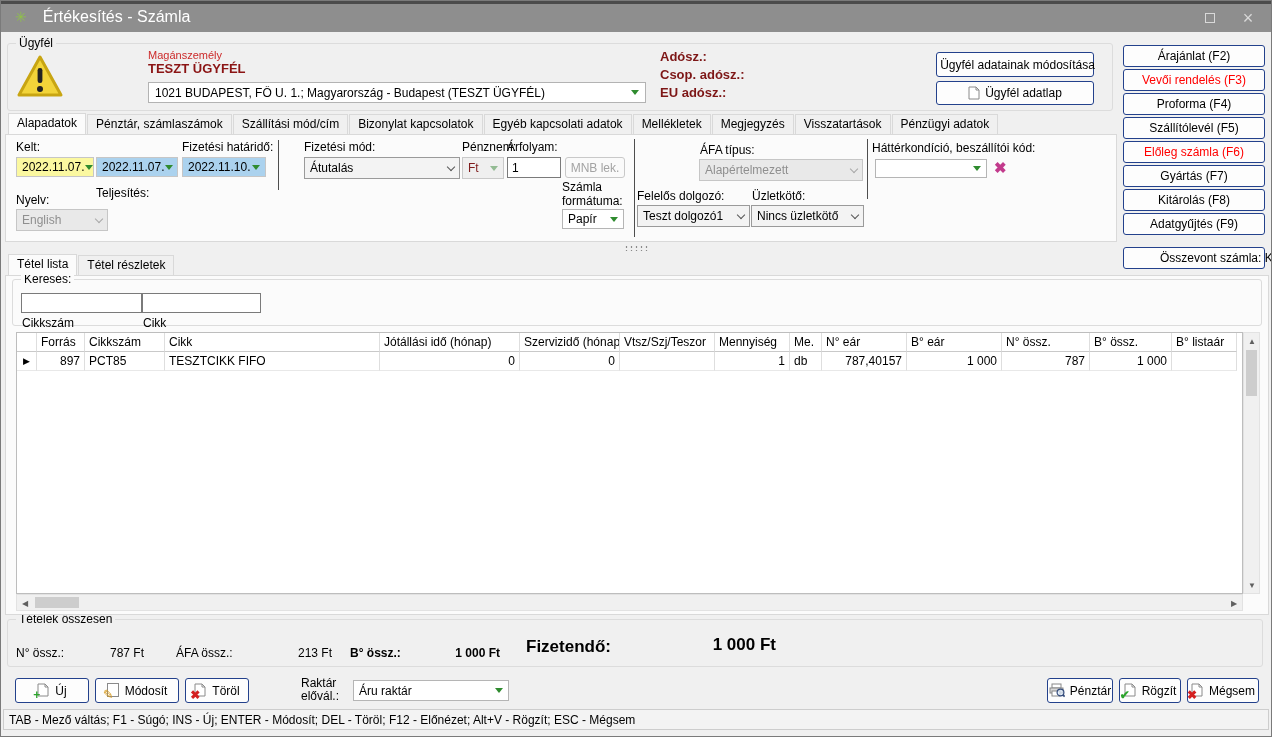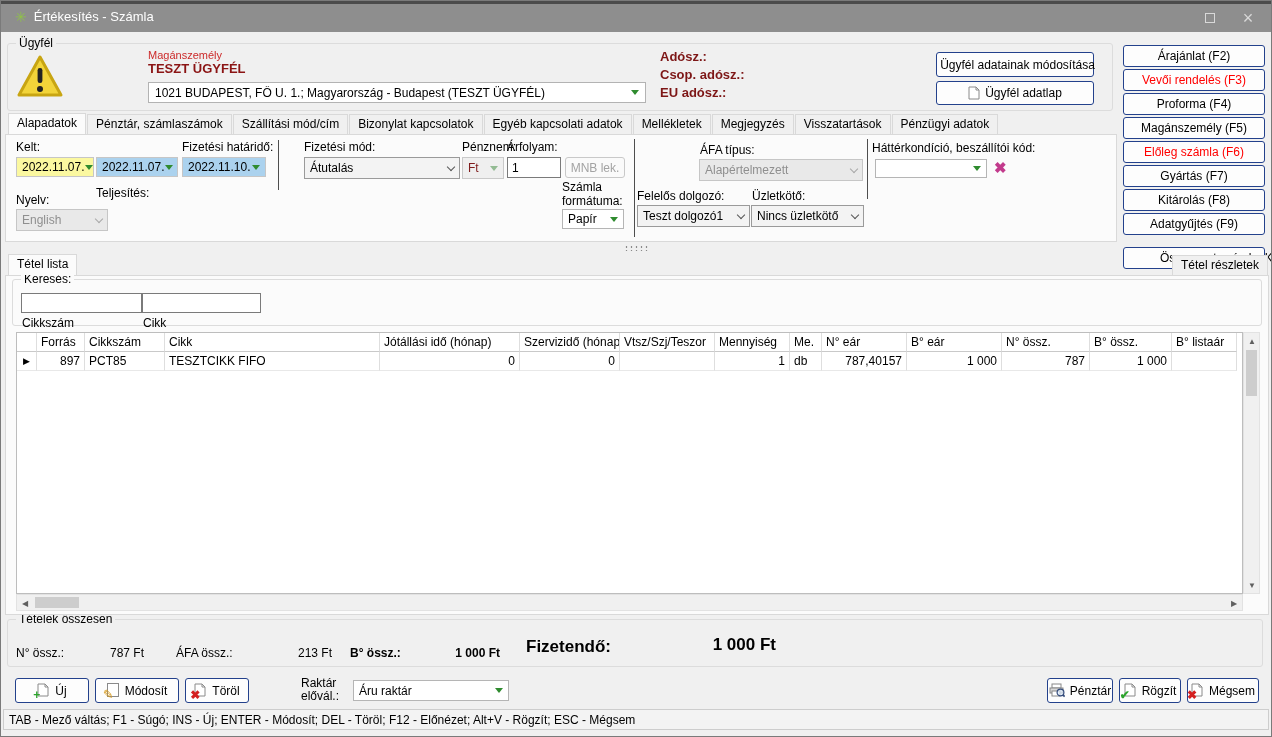--- a/index.html
+++ b/index.html
@@ -4,21 +4,21 @@
 <style>
   * { box-sizing: border-box; margin: 0; padding: 0; }
   html,body { width:1272px; height:737px; }
   body { font-family: "Liberation Sans", sans-serif; font-size:12px; color:#000; background:#f0f0f0; }
   .window { position:relative; width:1272px; height:737px; background:#f0f0f0; border:1px solid #7a7a7a; overflow:hidden; }
 
   
   .titlebar { position:absolute; left:0; top:0; width:100%; height:31px; background:#8e8e8e; display:flex; align-items:center; }
   .titlebar::before { content:''; position:absolute; top:0; left:0; right:0; height:3px; background:#4b4b4b; }
   .app-icon { margin-left:14px; font-size:14px; color:#8fc04a; line-height:1; }
-  .title-text { margin-left:7px; color:#fff; font-size:13px; }
+  .title-text { margin-left:16px; color:#fff; font-size:16px; }
   .win-controls { position:absolute; right:4px; top:3px; height:28px; display:flex; }
   .win-btn { width:38px; height:28px; display:flex; align-items:center; justify-content:center; color:#d9d9d9; }
   .max-glyph { width:10px; height:10px; border:1px solid #d9d9d9; display:inline-block; }
   .close-glyph { font-size:18px; line-height:1; }
 
   
   .groupbox { position:absolute; border:1px solid #dcdcdc; border-radius:3px; }
   .gb-label { position:absolute; top:-8px; left:8px; background:#f0f0f0; padding:0 3px; font-size:12px; white-space:nowrap; }
   .gb-label.on-white { background:#fbfbfb; }
 
@@ -34,21 +34,21 @@
   .cust-btn2 { position:absolute; left:928px; top:37px; width:158px; height:24px; }
 
   
   .action-col { position:absolute; left:1122px; top:44px; width:142px; display:flex; flex-direction:column; gap:2px; }
   .action-btn { height:22px; }
   .summary-btn { height:22px; margin-top:5px;padding-left:48px; }
 
   
   .tabstrip { position:absolute; display:flex; align-items:flex-end; padding-left:3px; }
   .ts1 { left:4px; top:112px; width:1112px; height:21px; }
-  .ts2 { left:4px; top:252px; width:1264px; height:22px;justify-content:space-between; }
+  .ts2 { left:4px; top:252px; width:1264px; height:22px; }
   .tab { border:1px solid #d9d9d9; border-bottom:none; background:#f0f0f0; padding:2px 8px 2px 8px; margin-right:1px; font-size:12px; white-space:nowrap; height:20px; }
   .tab.active { background:#fbfbfb; height:21px; position:relative; z-index:3; }
 
   
   .panel { position:absolute; background:#fbfbfb; border:1px solid #d9d9d9; }
   .form-panel { left:4px; top:133px; width:1112px; height:108px; z-index:2; }
   .item-panel { left:4px; top:274px; width:1264px; height:340px; z-index:2; }
 
   .lbl { position:absolute; font-size:12px; white-space:nowrap; }
   .sep { position:absolute; width:1px; background:#4e4e4e; }
@@ -159,21 +159,21 @@
         <path d="M3 10.6 L9.6 4 L11 5.4 L4.4 12 L2.6 12.4 Z" fill="#e8b33a" stroke="#b07d10" stroke-width="0.6"></path>
       </svg>
       <span>Ügyfél adatainak módosítása</span>
     </div>
   </div>
 
   <div class="action-col">
       <div class="btn-navy action-btn">Árajánlat (F2)</div>
       <div class="btn-navy action-btn red">Vevői rendelés (F3)</div>
       <div class="btn-navy action-btn">Proforma (F4)</div>
-      <div class="btn-navy action-btn">Magánszemély (F5)</div>
+      <div class="btn-navy action-btn">Szállítólevél (F5)</div>
       <div class="btn-navy action-btn red">Előleg számla (F6)</div>
       <div class="btn-navy action-btn">Gyártás (F7)</div>
       <div class="btn-navy action-btn">Kitárolás (F8)</div>
       <div class="btn-navy action-btn">Adatgyűjtés (F9)</div>
     </div>
   <div class="btn-navy summary-btn" style="position:absolute; left:1122px; top:241px; width:142px;">
     <span>Összevont számla: KI</span>
   </div>
 
   <div class="tabstrip ts1">

